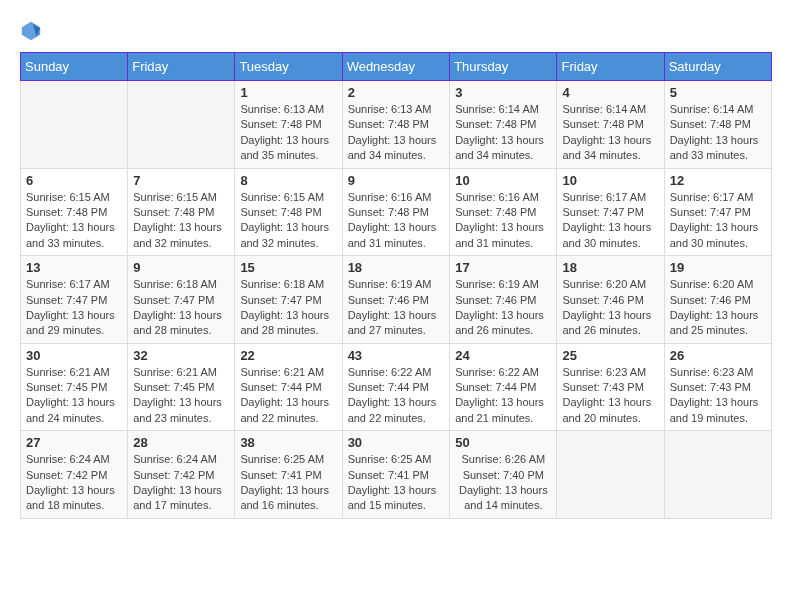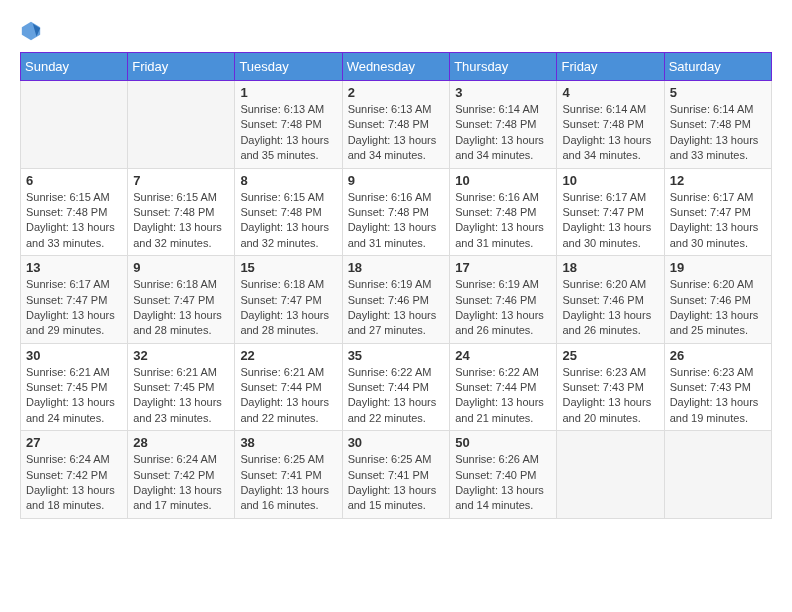--- a/index.html
+++ b/index.html
@@ -264,21 +264,21 @@
 Sunset: 7:45 PM
 Daylight: 13 hours and 23 minutes.</div>
         </td>
         <td>
           <span class="day-number">22</span>
           <div class="day-info" style="white-space: pre-line;">Sunrise: 6:21 AM
 Sunset: 7:44 PM
 Daylight: 13 hours and 22 minutes.</div>
         </td>
         <td>
-          <span class="day-number">35</span>
+          <span class="day-number">43</span>
           <div class="day-info" style="white-space: pre-line;">Sunrise: 6:22 AM
 Sunset: 7:44 PM
 Daylight: 13 hours and 22 minutes.</div>
         </td>
         <td>
           <span class="day-number">24</span>
           <div class="day-info" style="white-space: pre-line;">Sunrise: 6:22 AM
 Sunset: 7:44 PM
 Daylight: 13 hours and 21 minutes.</div>
         </td>
@@ -315,21 +315,21 @@
 Daylight: 13 hours and 16 minutes.</div>
         </td>
         <td>
           <span class="day-number">30</span>
           <div class="day-info" style="white-space: pre-line;">Sunrise: 6:25 AM
 Sunset: 7:41 PM
 Daylight: 13 hours and 15 minutes.</div>
         </td>
         <td>
           <span class="day-number">50</span>
-          <div class="day-info" style="white-space: pre-line;">Sunrise: 6:26 AM
+          <div class="day-info" style="white-space: pre-line; text-align: center;">Sunrise: 6:26 AM
 Sunset: 7:40 PM
 Daylight: 13 hours and 14 minutes.</div>
         </td>
         <td class="empty-cell"></td>
         <td class="empty-cell"></td>
       </tr>
     </tbody>
 </table>
 
 </body></html>

